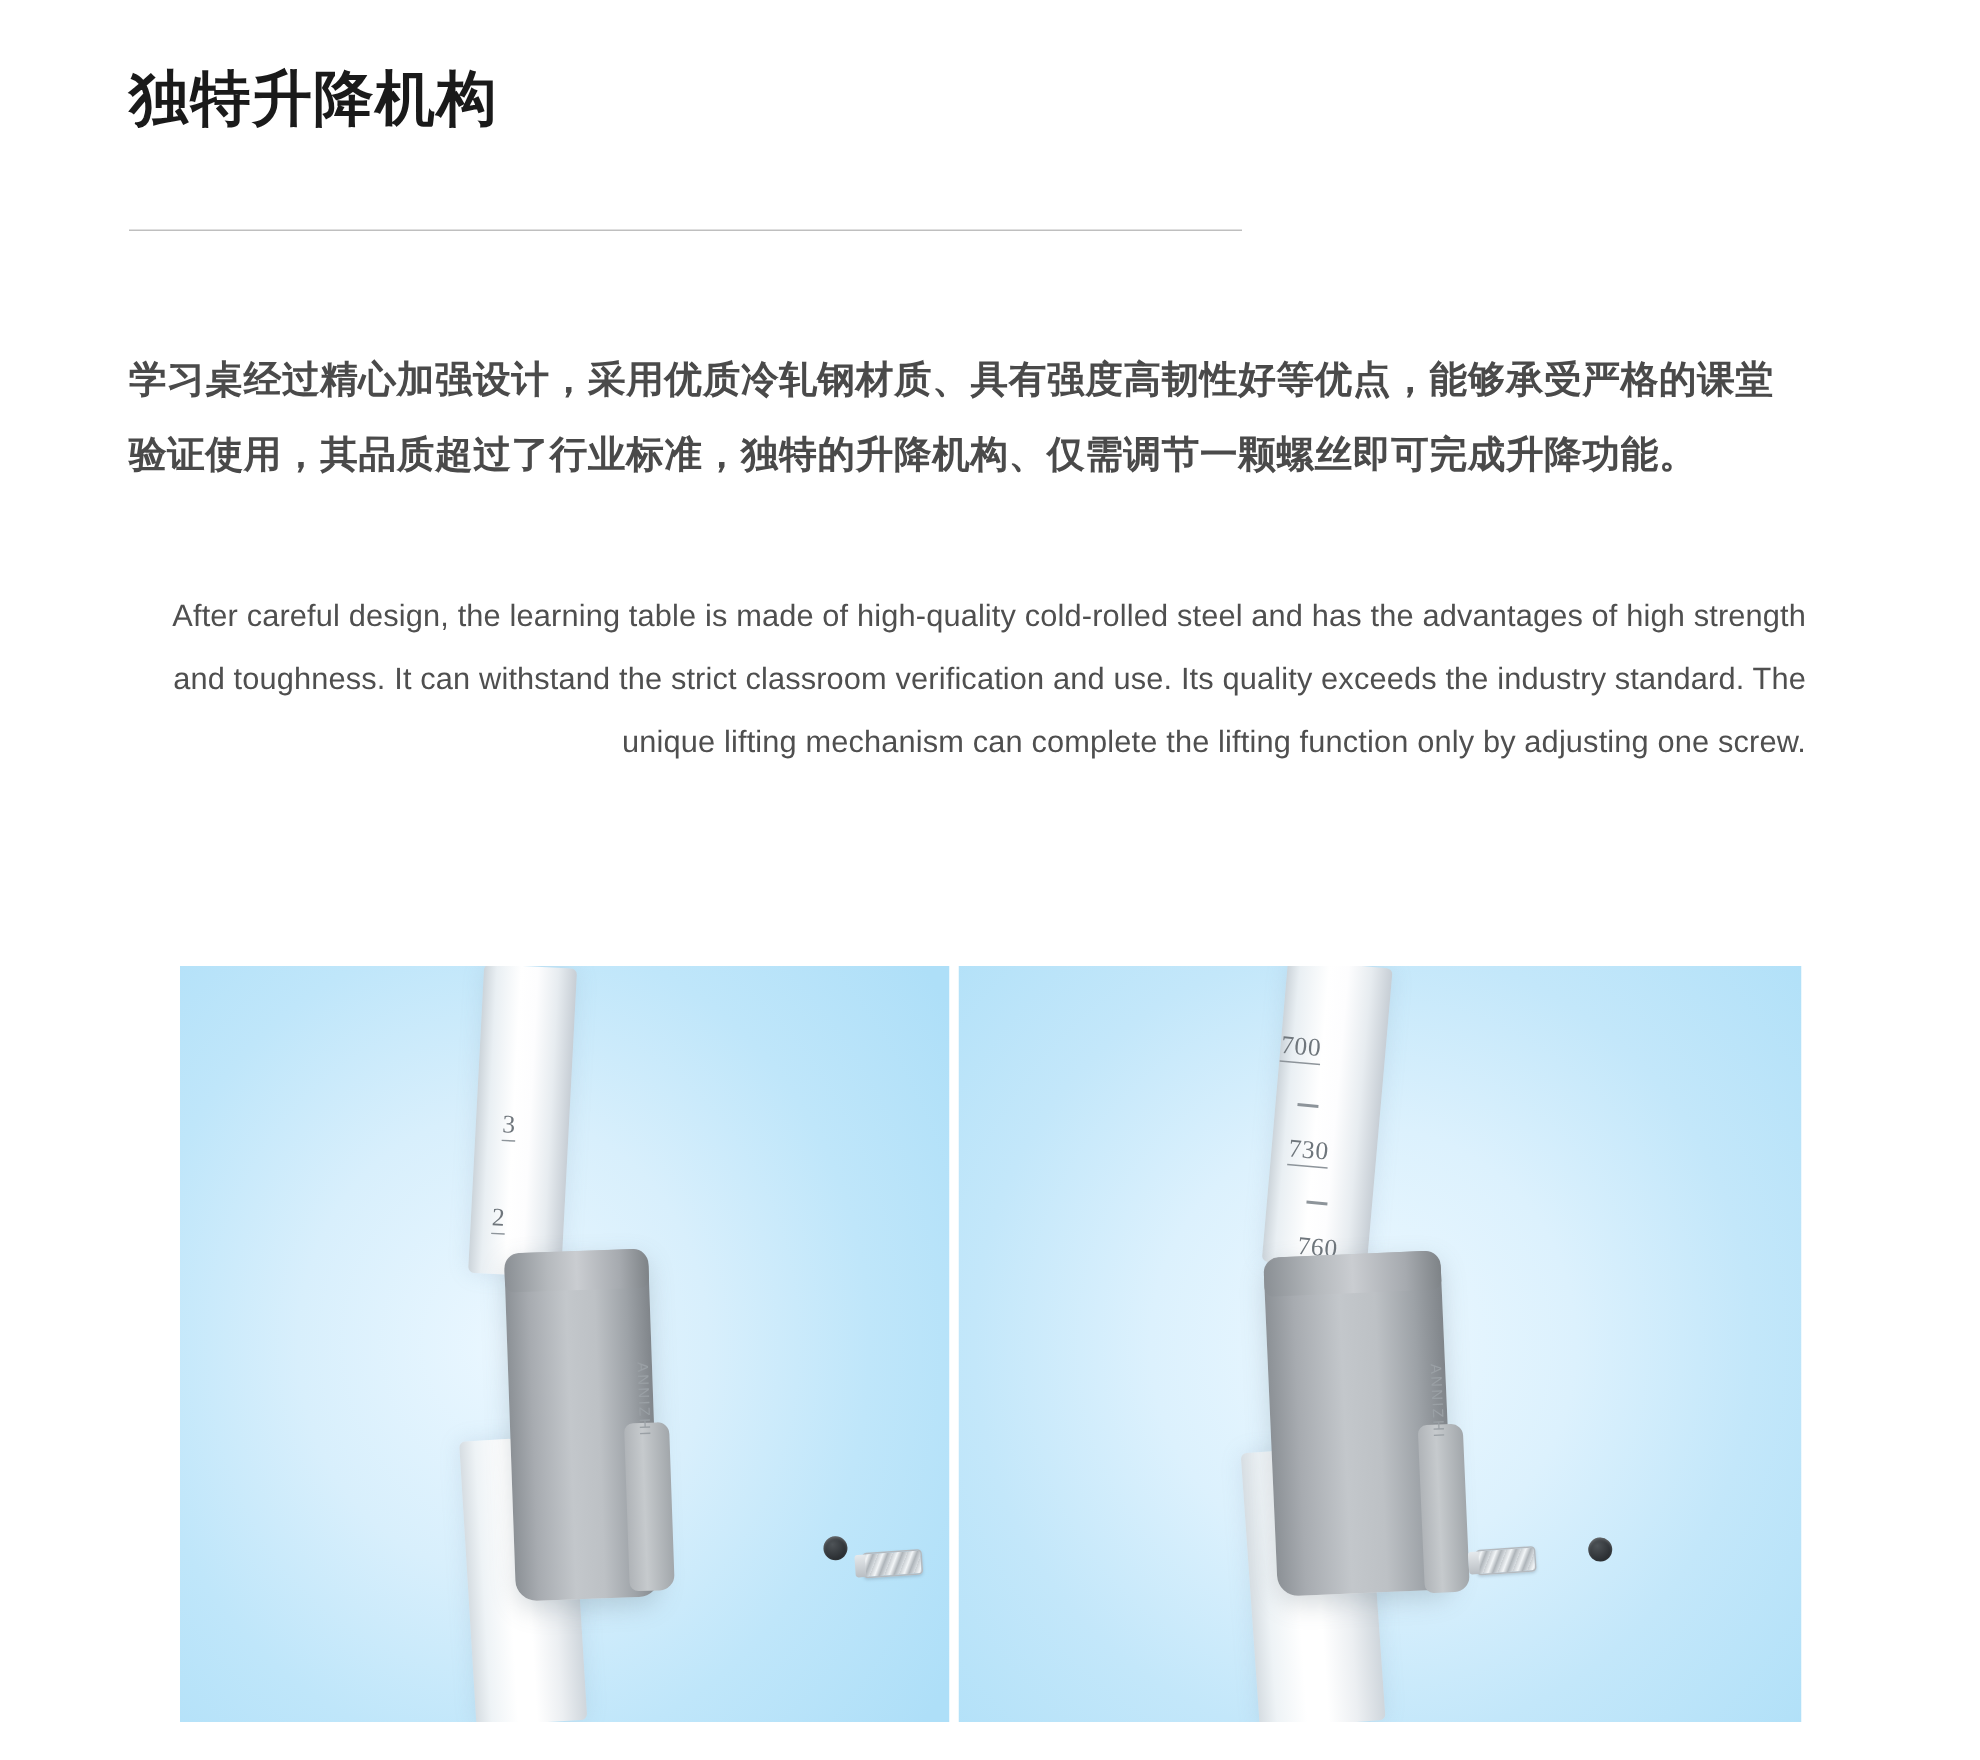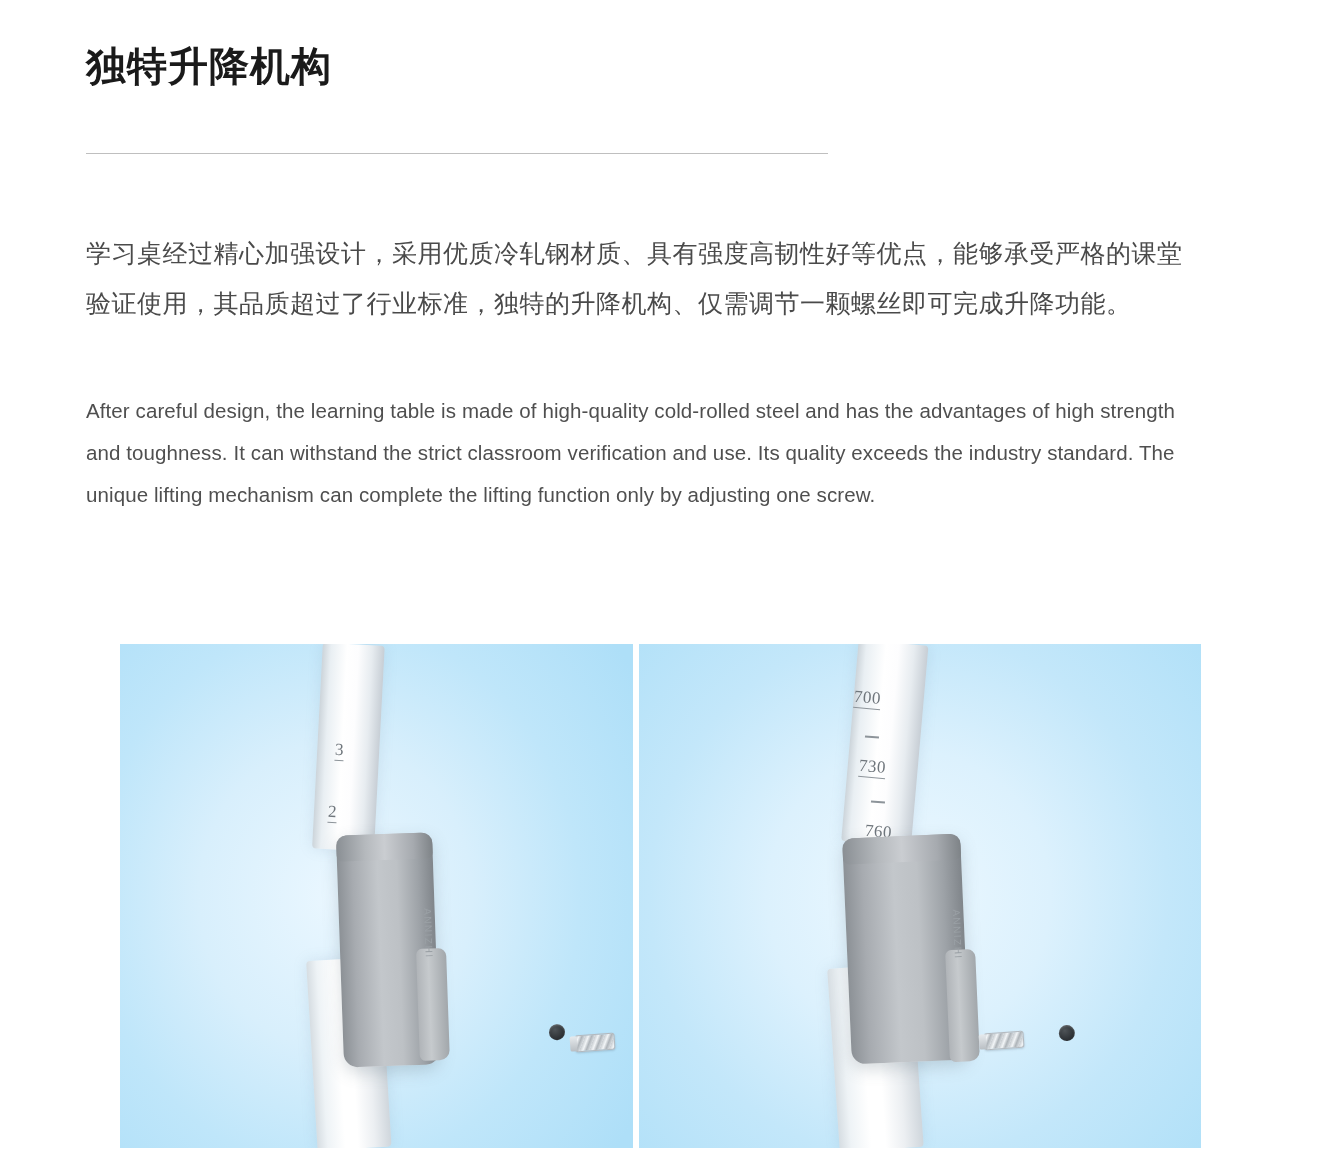--- a/index.html
+++ b/index.html
@@ -39,30 +39,32 @@
   }
   .para-cn {
     position: absolute;
     left: 86px;
     top: 228px;
     width: 1116px;
     font-size: 25px;
     line-height: 50px;
     color: #4a4a4a;
     letter-spacing: 0.5px;
+    font-weight: bold;
   }
   .para-en {
     position: absolute;
     left: 86px;
     top: 390px;
     width: 1118px;
     font-size: 20.5px;
     line-height: 42px;
     color: #4f4f4f;
     letter-spacing: 0.1px;
+    text-align: right;
   }
   .figure {
     position: absolute;
     left: 120px;
     top: 644px;
     width: 1081px;
     height: 504px;
     display: flex;
   }
   .panel {

